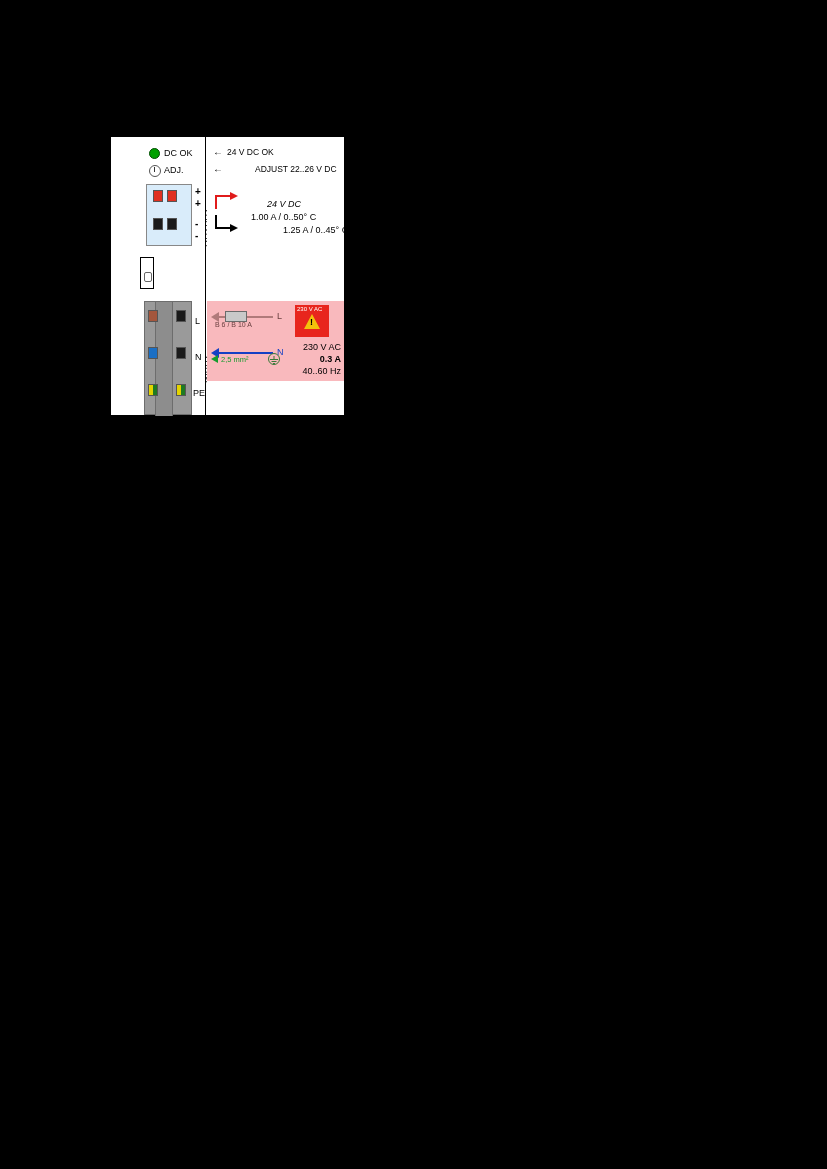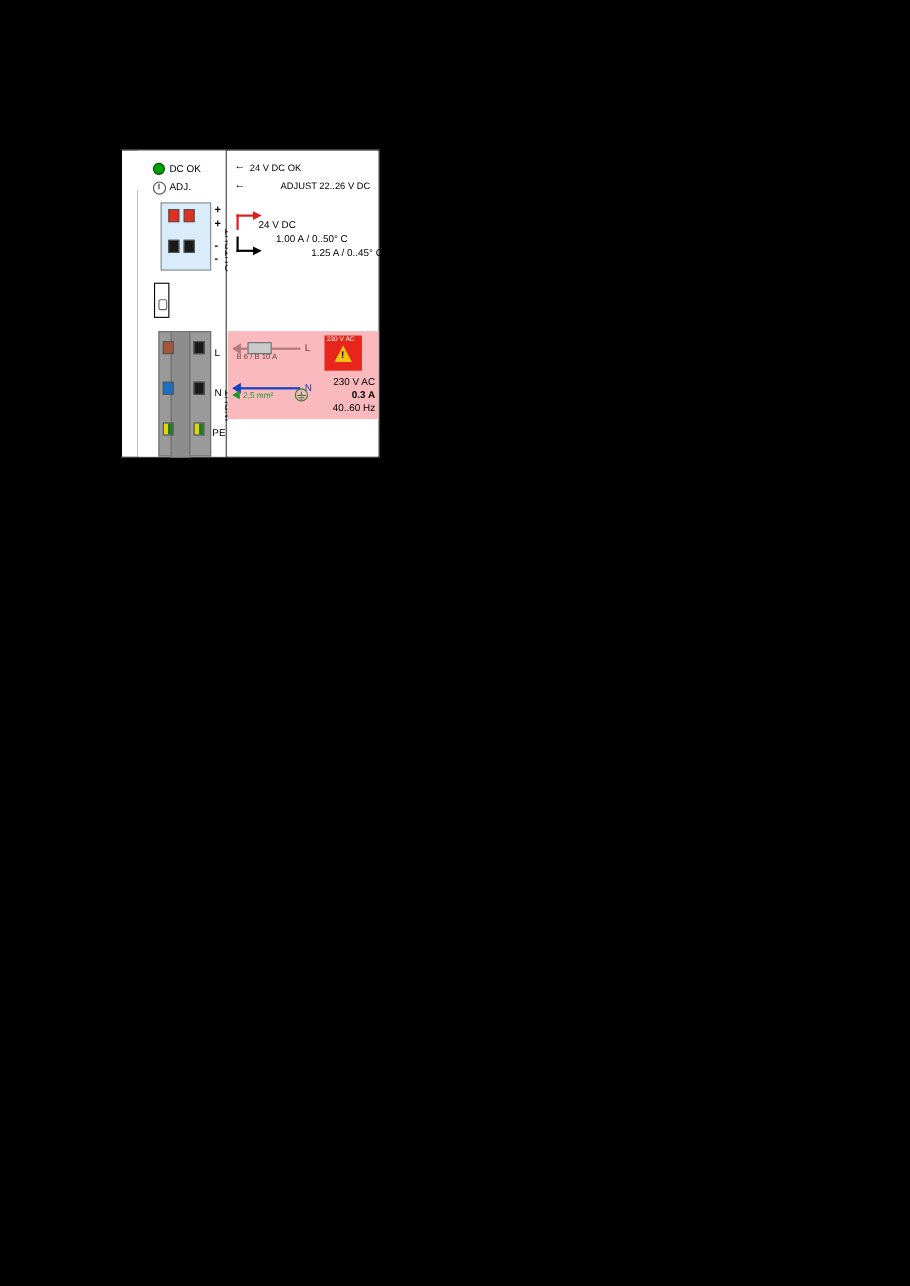--- a/index.html
+++ b/index.html
@@ -50,21 +50,21 @@
     position: absolute;
     left: 14px;
     top: 36px;
     width: 1px;
     height: 242px;
     background: #000000;
   }
 
   .led-row {
     position: absolute;
-    left: 14px;
+    left: 24px;
     width: 76px;
     height: 15px;
     font-size: 9px;
     color: #000000;
     line-height: 15px;
     white-space: nowrap;
   }
   .led-row.r1 { top: 9px; }
   .led-row.r2 { top: 26px; }
 
@@ -514,21 +514,21 @@
       <div class="bar"></div>
         <div class="stem"></div>
         <div class="head"></div>
     </div>
     <div class="out-arrow-black">
       <div class="bar"></div>
         <div class="stem"></div>
         <div class="head"></div>
     </div>
 
-    <div class="anno-text bigger" style="left:28px; top:62px;">24 V DC</div>
+    <div class="anno-text bigger" style="left:60px; top:62px;font-style:italic;">24 V DC</div>
     <div class="anno-text bigger" style="left:44px; top:75px;">1.00 A / 0..50° C</div>
     <div class="anno-text bigger" style="left:44px; top:88px;margin-left:32px;">1.25 A / 0..45° C</div>
 
     <div class="pink-panel">
 
       <div class="fuse-wrap">
         <div class="fuse-line"></div>
         <div class="fuse-body"></div>
         <div class="fuse-arrow-head"></div>
       </div>

